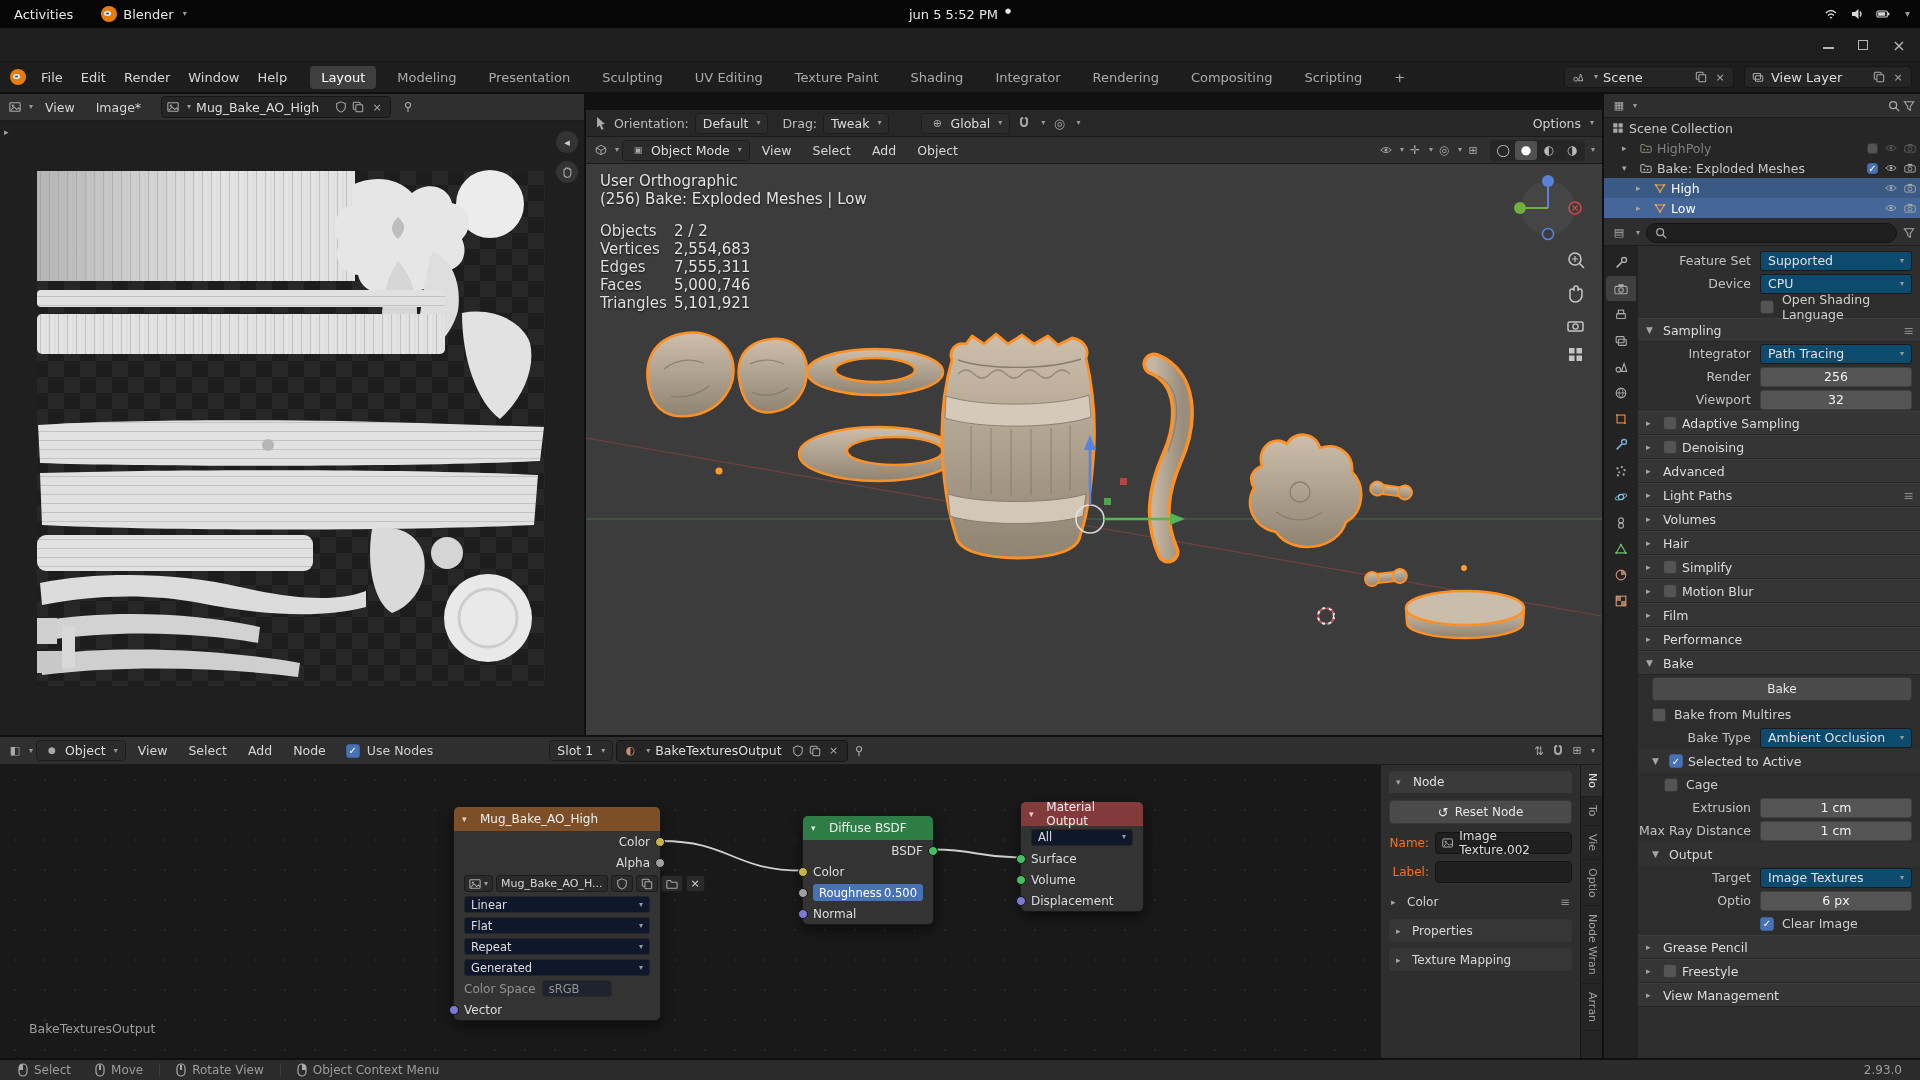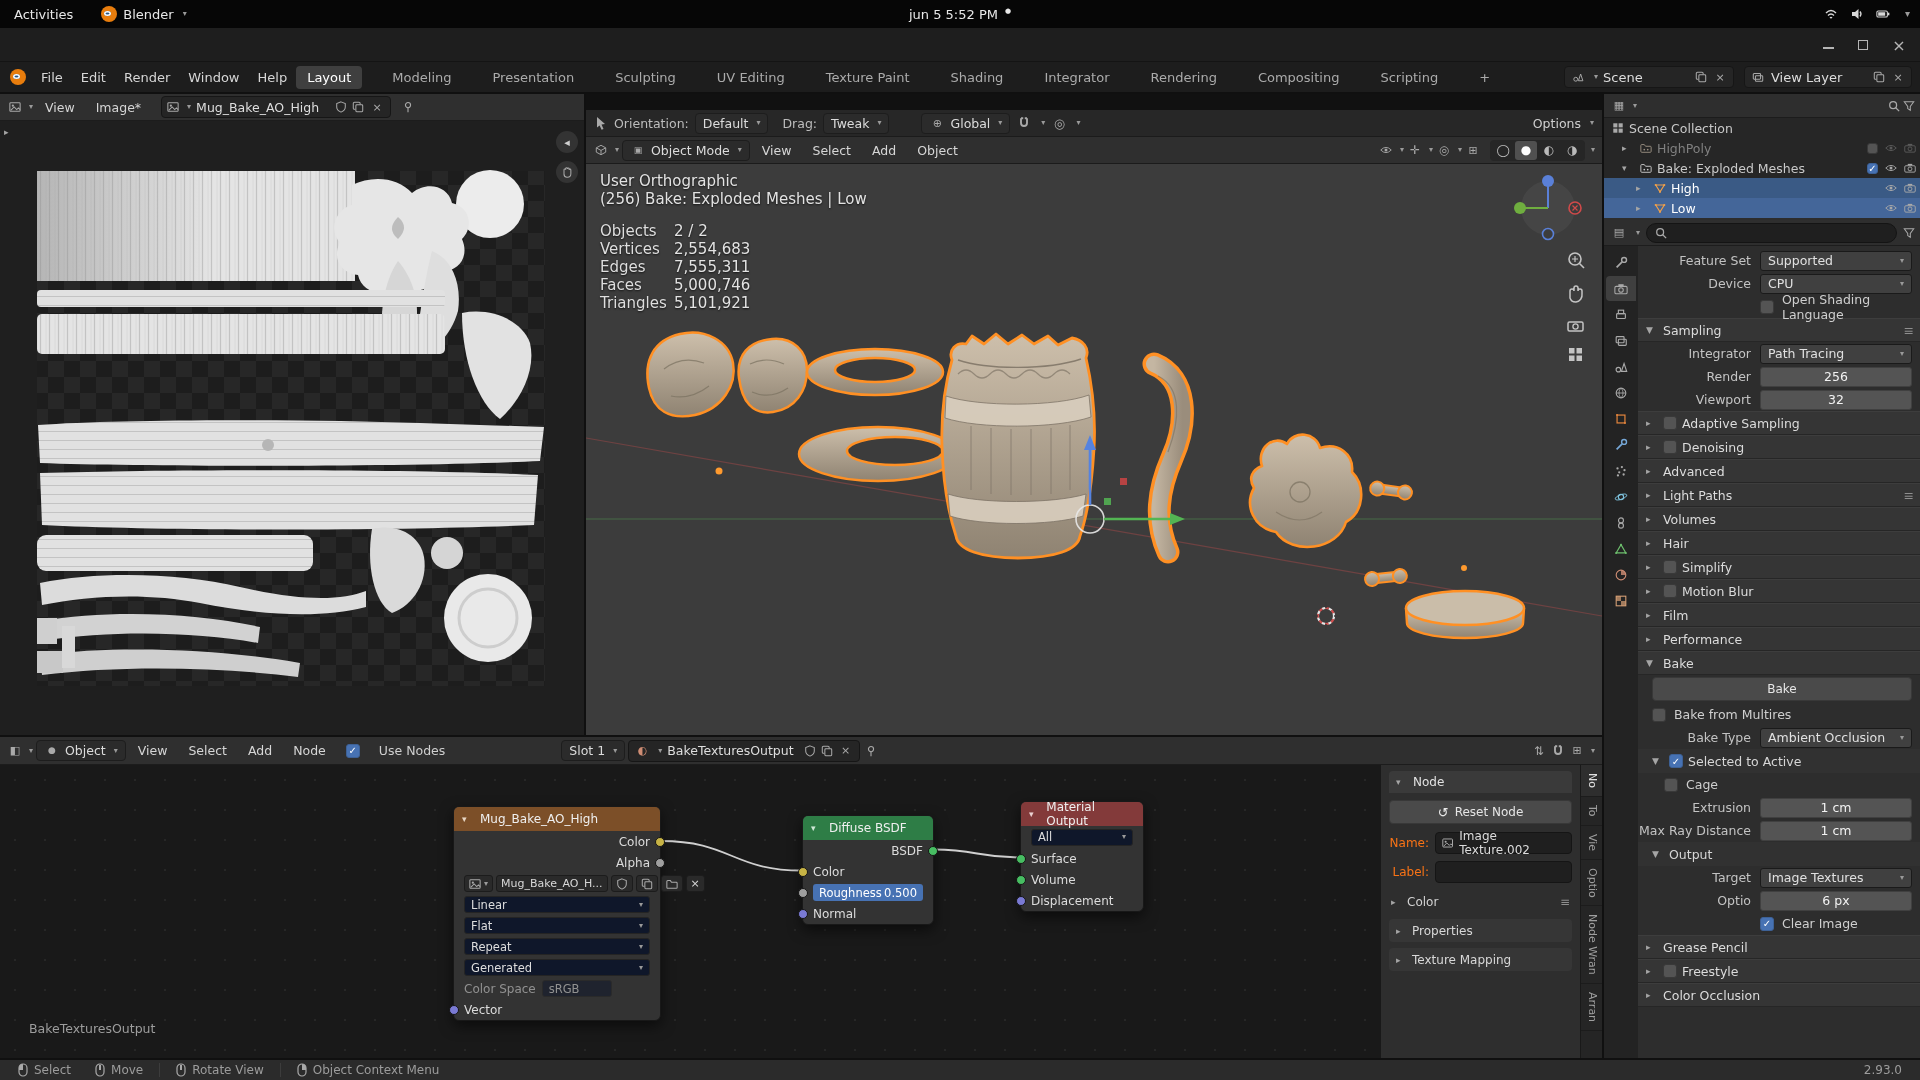--- a/index.html
+++ b/index.html
@@ -19,33 +19,33 @@
 .bl-logo{width:16px;height:16px;border-radius:50%;background:#e87d0d;position:relative}
 .bl-logo::after{content:"";position:absolute;left:3px;top:5px;width:7px;height:5px;border-radius:50%;background:#265787;box-shadow:0 0 0 1.5px #fff inset}
 #title-bar{position:absolute;left:0;top:28px;width:1920px;height:34px;background:#1e1e1e;border-bottom:1px solid #141414;display:flex;align-items:center;justify-content:center}
 #title-bar .ttl{font-weight:bold;color:#c9c9c9;font-size:13.5px}
 #win-controls{position:absolute;right:14px;top:0;height:34px;display:flex;align-items:center;gap:24px;color:#b5b5b5}
 #win-controls .wc{width:14px;height:14px;display:flex;align-items:center;justify-content:center}
 .wc-min{border-bottom:2px solid #b5b5b5;height:8px!important;width:11px!important}
 .wc-max{width:10px!important;height:10px!important;border:1.5px solid #b5b5b5}
 #topbar{position:absolute;left:0;top:62px;width:1920px;height:32px;background:#1d1d1d;display:flex;align-items:center;padding:0 8px;border-bottom:2px solid #101010}
 .menu-item{padding:0 9px;color:#d6d6d6}
-.ws-tabs{display:flex;align-items:flex-start;gap:19px}
+.ws-tabs{display:flex;align-items:flex-start;margin-left:14px;gap:10px}
 .ws-tab{padding:4px 11px;border-radius:4px;color:#ababab;font-size:13px}
 .ws-tab.on{background:#3f3f3f;color:#fff}
 .id-pill{display:flex;align-items:center;background:#252525;border:1px solid #161616;border-radius:4px;height:22px;padding:0 5px;gap:5px}
 .id-pill .nm{color:#dedede}
 
 .ehdr{display:flex;align-items:center;gap:3px;padding:0 7px;font-size:12.5px;color:#cfcfcf;background:#2f2f2f;border-bottom:1px solid #1c1c1c}
 .hdd{display:flex;align-items:center;gap:5px;background:#2b2b2b;border:1px solid #1d1d1d;border-radius:4px;height:21px;padding:0 7px;color:#dcdcdc}
 .ico{display:inline-flex;align-items:center;justify-content:center;min-width:16px;height:16px;color:#a9a9a9;font-size:12px;line-height:1}
 .cb{width:14px;height:14px;border-radius:3px;background:#545454;border:1px solid #393939;display:inline-flex;align-items:center;justify-content:center;flex:none}
 .cb.on{background:#4772b3;border-color:#3d6196}
 .cb.on::after{content:"✓";color:#fff;font-size:10px}
-.dd{background:#404040;border:1px solid #1a1a1a;border-radius:3px;height:20px;display:flex;align-items:center;padding:0 7px;color:#e0e0e0;font-size:12.5px;gap:4px}
+.dd{background:#0c4a6e;border:1px solid #1a1a1a;border-radius:3px;height:20px;display:flex;align-items:center;padding:0 7px;color:#e0e0e0;font-size:12.5px;gap:4px}
 .numf{background:#545454;border:1px solid #404040;border-radius:3px;height:20px;display:flex;align-items:center;justify-content:center;color:#f2f2f2;font-size:12.5px}
 
 #uv{position:absolute;left:0;top:94px;width:586px;height:641px;background:#1f1f1f;border-right:2px solid #101010}
 #uv .ehdr{height:27px}
 #uv-canvas{position:absolute;left:0;top:27px;width:586px;height:614px;overflow:hidden}
 .corner-btn{position:absolute;width:22px;height:22px;border-radius:50%;background:rgba(90,90,90,.35);color:#cfcfcf;display:flex;align-items:center;justify-content:center;font-size:11px}
 
 #vp{position:absolute;left:586px;top:110px;width:1016px;height:641px}
 #vp-tools{height:27px;background:#272727;border-bottom:1px solid #1b1b1b;display:flex;align-items:center;gap:6px;padding:0 8px;font-size:12.5px}
 #vp-hdr{height:27px;background:#2f2f2f;border-bottom:1px solid #1b1b1b;display:flex;align-items:center;gap:3px;padding:0 7px;font-size:12.5px}
@@ -968,41 +968,41 @@
           <span class="tri">▸</span>
           <span>Grease Pencil</span>
         </div>
       <div class="psec">
           <span class="tri">▸</span>
           <span class="cb"></span>
           <span>Freestyle</span>
         </div>
       <div class="psec">
           <span class="tri">▸</span>
-          <span>Color Occlusion</span>
+          <span>View Management</span>
         </div>
     </div>
   </div>
 </div>
 
 <div id="ne">
   <div class="ehdr">
     <span class="ico" style="font-size:11px">◧</span>
       <span class="caret">▾</span>
     <div class="hdd">
         <span class="ico" style="font-size:9px">●</span>
         <span>Object</span>
         <span class="caret">▾</span>
       </div>
     <span class="menu-item">View</span>
     <span class="menu-item">Select</span>
     <span class="menu-item">Add</span>
     <span class="menu-item">Node</span>
     <span class="cb on" style="margin-left:8px"></span>
-    <span style="margin-left:16px">Use Nodes</span>
+    <span style="margin-left:4px">Use Nodes</span>
     <div style="width:110px"></div>
     <div class="hdd">
         <span>Slot 1</span>
         <span class="caret">▾</span>
       </div>
     <div class="id-pill" style="min-width:230px">
       <span class="ico" style="color:#cf8d74;font-size:11px">◐</span>
       <span class="caret">▾</span>
       <span class="nm">BakeTexturesOutput</span>
       <div class="spacer"></div>

